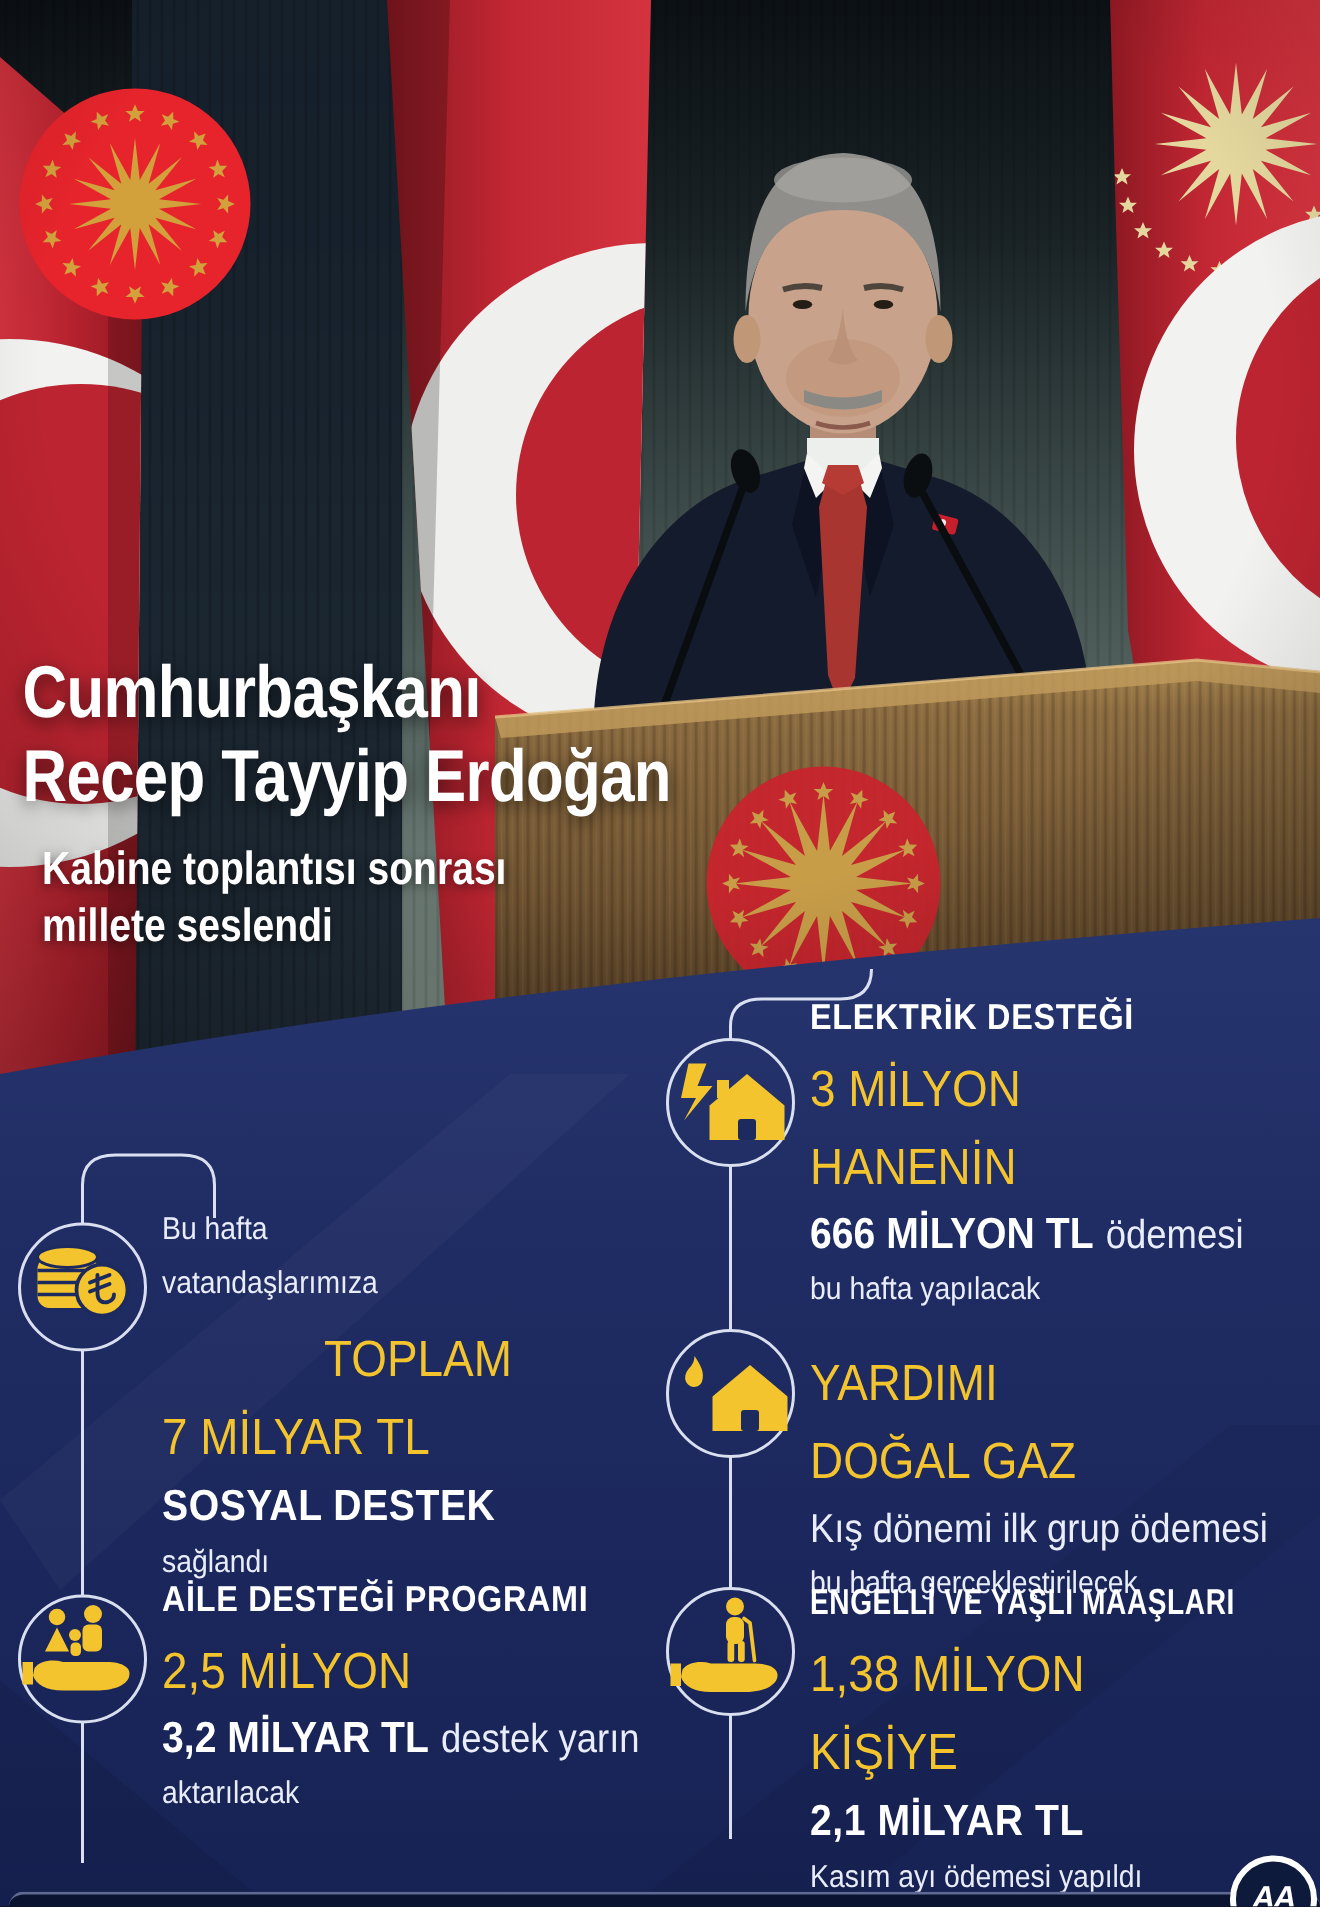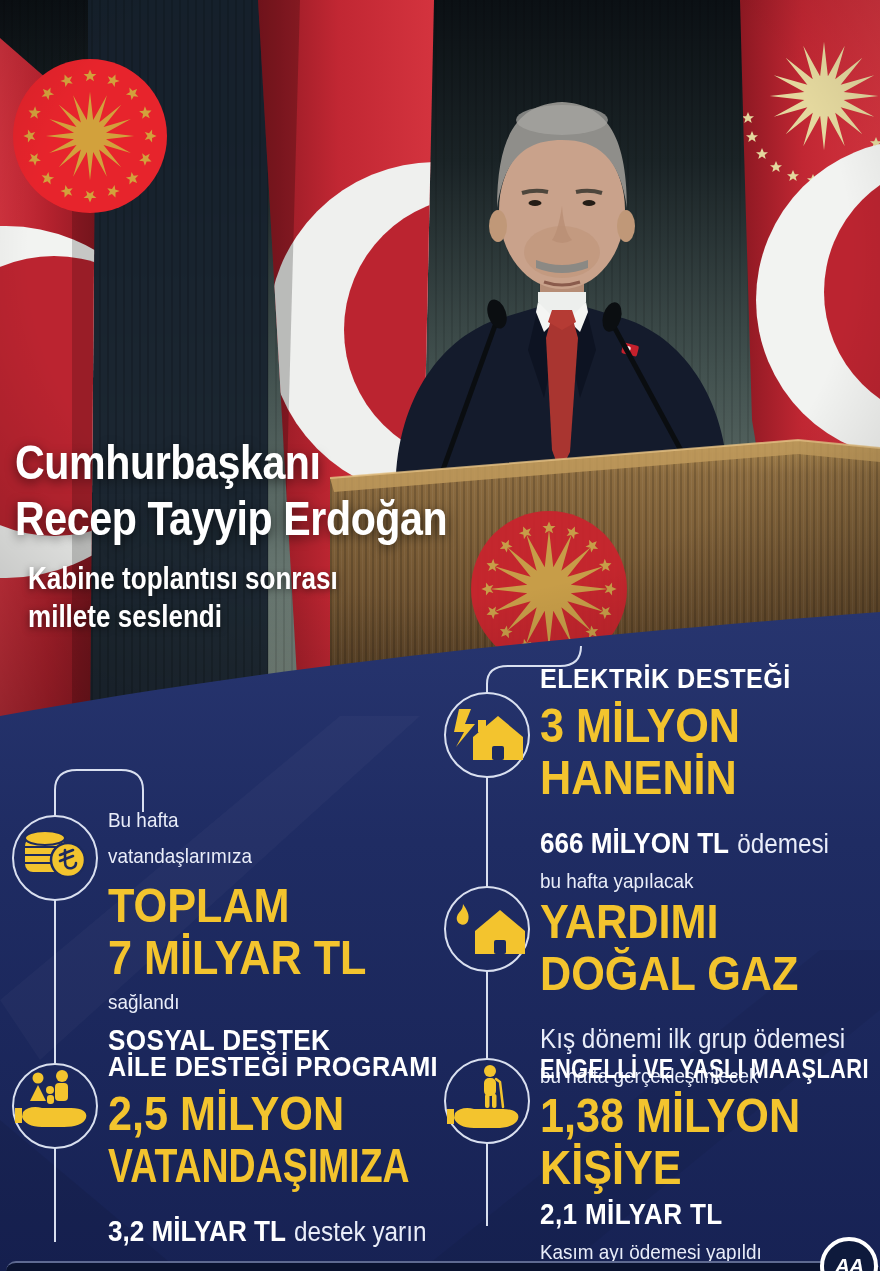--- a/index.html
+++ b/index.html
@@ -8,27 +8,27 @@
   .abs{position:absolute;}
   svg{display:block;}
   .line{white-space:nowrap;}
   .cond{display:inline-block;transform:scaleX(.9);transform-origin:0 60%;}
   .sx84{transform:scaleX(.84);}
   .sx78{transform:scaleX(.78);}
   .title-line{font-size:49px;font-weight:900;color:#ffffff;line-height:56px;letter-spacing:-.5px;
               text-shadow:0 3px 12px rgba(0,0,0,.55);}
   .subtitle-line{font-size:31px;font-weight:700;color:#ffffff;line-height:38px;
               text-shadow:0 2px 8px rgba(0,0,0,.5);}
-  .t-big{font-size:48px;font-weight:700;color:#f3c42e;line-height:52px;}
-  .t-label{font-size:28px;font-weight:800;color:#ffffff;line-height:42px;letter-spacing:.5px;}
+  .t-big{font-size:34px;font-weight:400;color:#f3c42e;line-height:52px;}
+  .t-label{font-size:24px;font-weight:800;color:#ffffff;line-height:42px;letter-spacing:.5px;}
   .t-body{font-size:21px;font-weight:400;color:#e9edf9;line-height:36px;}
-  .t-detail{font-size:27px;font-weight:400;color:#e9edf9;line-height:38px;margin-top:20px;}
+  .t-detail{font-size:27px;font-weight:400;color:#e9edf9;line-height:38px;}
   .t-boldseg{font-size:29px;font-weight:800;color:#ffffff;margin-right:9px;}
   .t-subbold{font-size:29px;font-weight:800;color:#ffffff;line-height:40px;letter-spacing:.4px;}
-  .gap6{margin-top:6px;}
+  .gap6{margin-top:6px;text-align:right;}
   .source-bar{left:6px;top:1261px;width:874px;height:10px;background:#0a1330;
               border-radius:10px 10px 0 0;border-top:2px solid rgba(150,165,210,.6);}
   .aa-logo{left:820px;top:1237px;width:58px;height:58px;border-radius:50%;background:#0e1a3c;
            border:4px solid #ffffff;box-sizing:border-box;display:flex;align-items:center;
            justify-content:center;font-weight:800;font-style:italic;font-size:21px;color:#ffffff;
            letter-spacing:-1px;}
 </style>
 </head>
 <body>
 
@@ -280,28 +280,27 @@
   <div class="abs" style="left:28px;top:560px">
     <div class="line subtitle-line"><span class="cond sx84">Kabine toplantısı sonrası</span></div>
     <div class="line subtitle-line"><span class="cond sx84">millete seslendi</span></div>
   </div>
 
   <div class="abs" style="left:108px;top:802px">
     <div class="line t-body"><span class="cond">Bu hafta</span></div>
     <div class="line t-body"><span class="cond">vatandaşlarımıza</span></div>
     <div class="line t-big gap6"><span class="cond">TOPLAM</span></div>
     <div class="line t-big"><span class="cond">7 MİLYAR TL</span></div>
+    <div class="line t-subbold"><span class="cond">SOSYAL DESTEK</span></div>
     <div class="line t-body"><span class="cond">sağlandı</span></div>
-    <div class="line t-subbold"><span class="cond">SOSYAL DESTEK</span></div>
   </div>
 
   <div class="abs" style="left:108px;top:1046px">
     <div class="line t-label"><span class="cond">AİLE DESTEĞİ PROGRAMI</span></div>
     <div class="line t-big"><span class="cond">2,5 MİLYON</span></div>
-    <div class="line t-big"><span class="cond sx78">VATANDAŞIMIZA</span></div>
     <div class="line t-detail"><span class="cond"><span class="t-boldseg">3,2 MİLYAR TL</span><span>destek yarın</span></span></div>
     <div class="line t-body"><span class="cond">aktarılacak</span></div>
   </div>
 
   <div class="abs" style="left:540px;top:658px">
     <div class="line t-label"><span class="cond">ELEKTRİK DESTEĞİ</span></div>
     <div class="line t-big"><span class="cond">3 MİLYON</span></div>
     <div class="line t-big"><span class="cond">HANENİN</span></div>
     <div class="line t-detail"><span class="cond"><span class="t-boldseg">666 MİLYON TL</span><span>ödemesi</span></span></div>
     <div class="line t-body"><span class="cond">bu hafta yapılacak</span></div>

